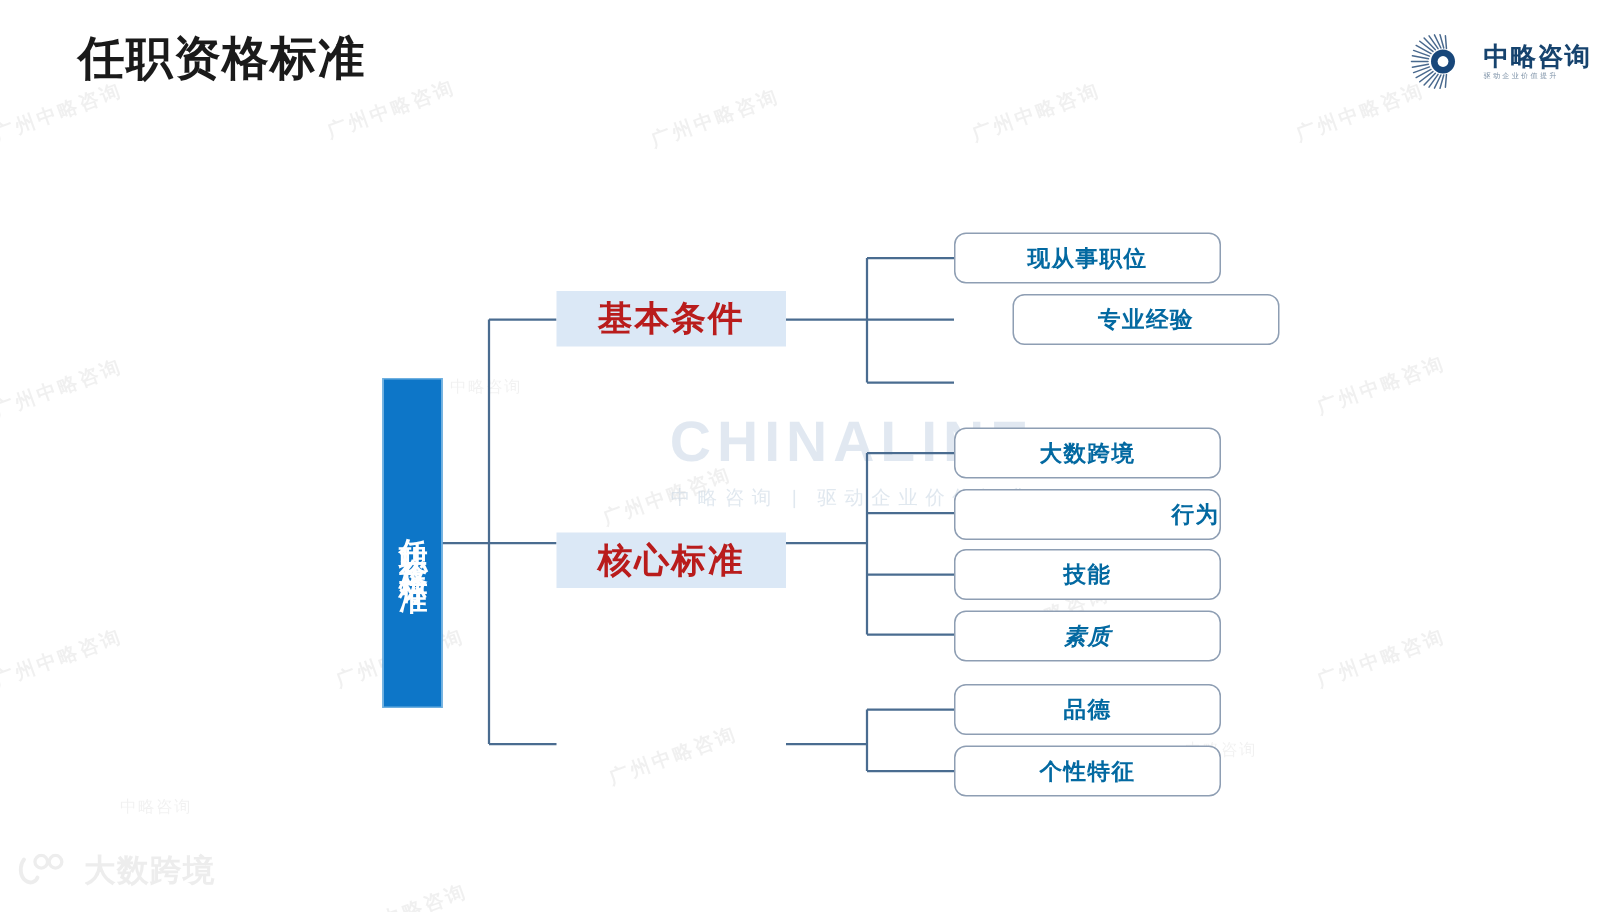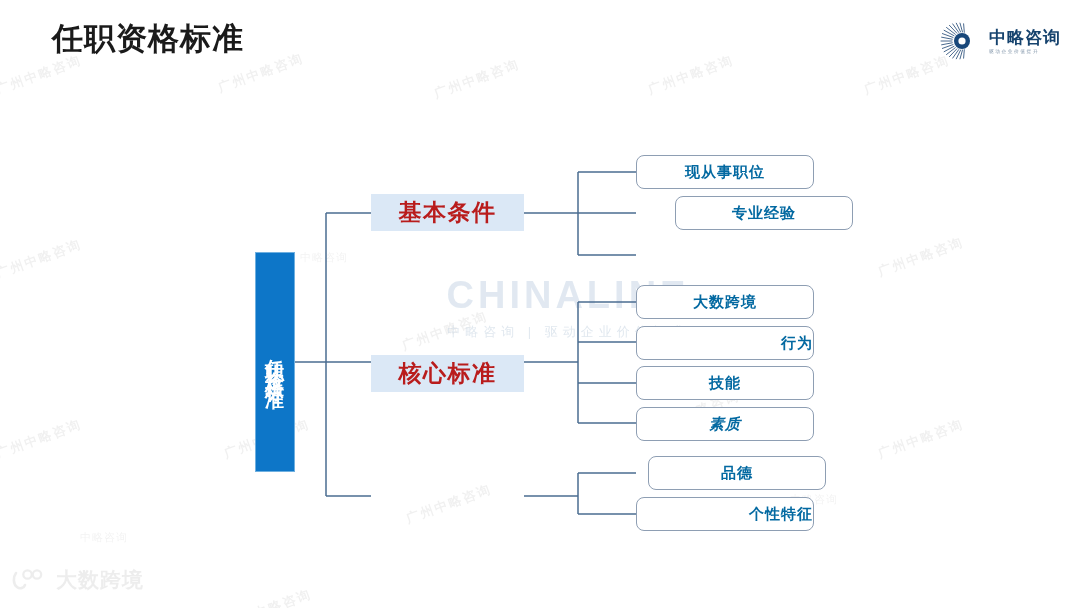--- a/index.html
+++ b/index.html
@@ -344,24 +344,24 @@
     <div class="leaf-box" style="left:636px; top:326px;justify-content:flex-end;">
       <span class="leaf-box-label">行为</span>
     </div>
     <div class="leaf-box" style="left:636px; top:366px;">
       <span class="leaf-box-label">技能</span>
     </div>
     <div class="leaf-box" style="left:636px; top:407px;font-style:italic;">
       <span class="leaf-box-label">素质</span>
     </div>
 
-    <div class="leaf-box" style="left:636px; top:456px;margin-left:12px;">
+    <div class="leaf-box" style="left:636px; top:456px;">
       <span class="leaf-box-label">品德</span>
     </div>
-    <div class="leaf-box" style="left:636px; top:497px;justify-content:flex-end;">
+    <div class="leaf-box" style="left:636px; top:497px;">
       <span class="leaf-box-label">个性特征</span>
     </div>
 
   </div>
 
   <div id="bottom-wm">
     <div id="bottom-wm-mark">
       <svg width="36" height="22" viewBox="0 0 36 22">
         <path d="M4 4 C1 8, 1 15, 5 18 C8 20.5, 12 19, 13 16" stroke="#555" stroke-width="2.6" fill="none" stroke-linecap="round"></path>
         <circle cx="15.5" cy="5.5" r="4.2" fill="none" stroke="#555" stroke-width="2.2"></circle>

